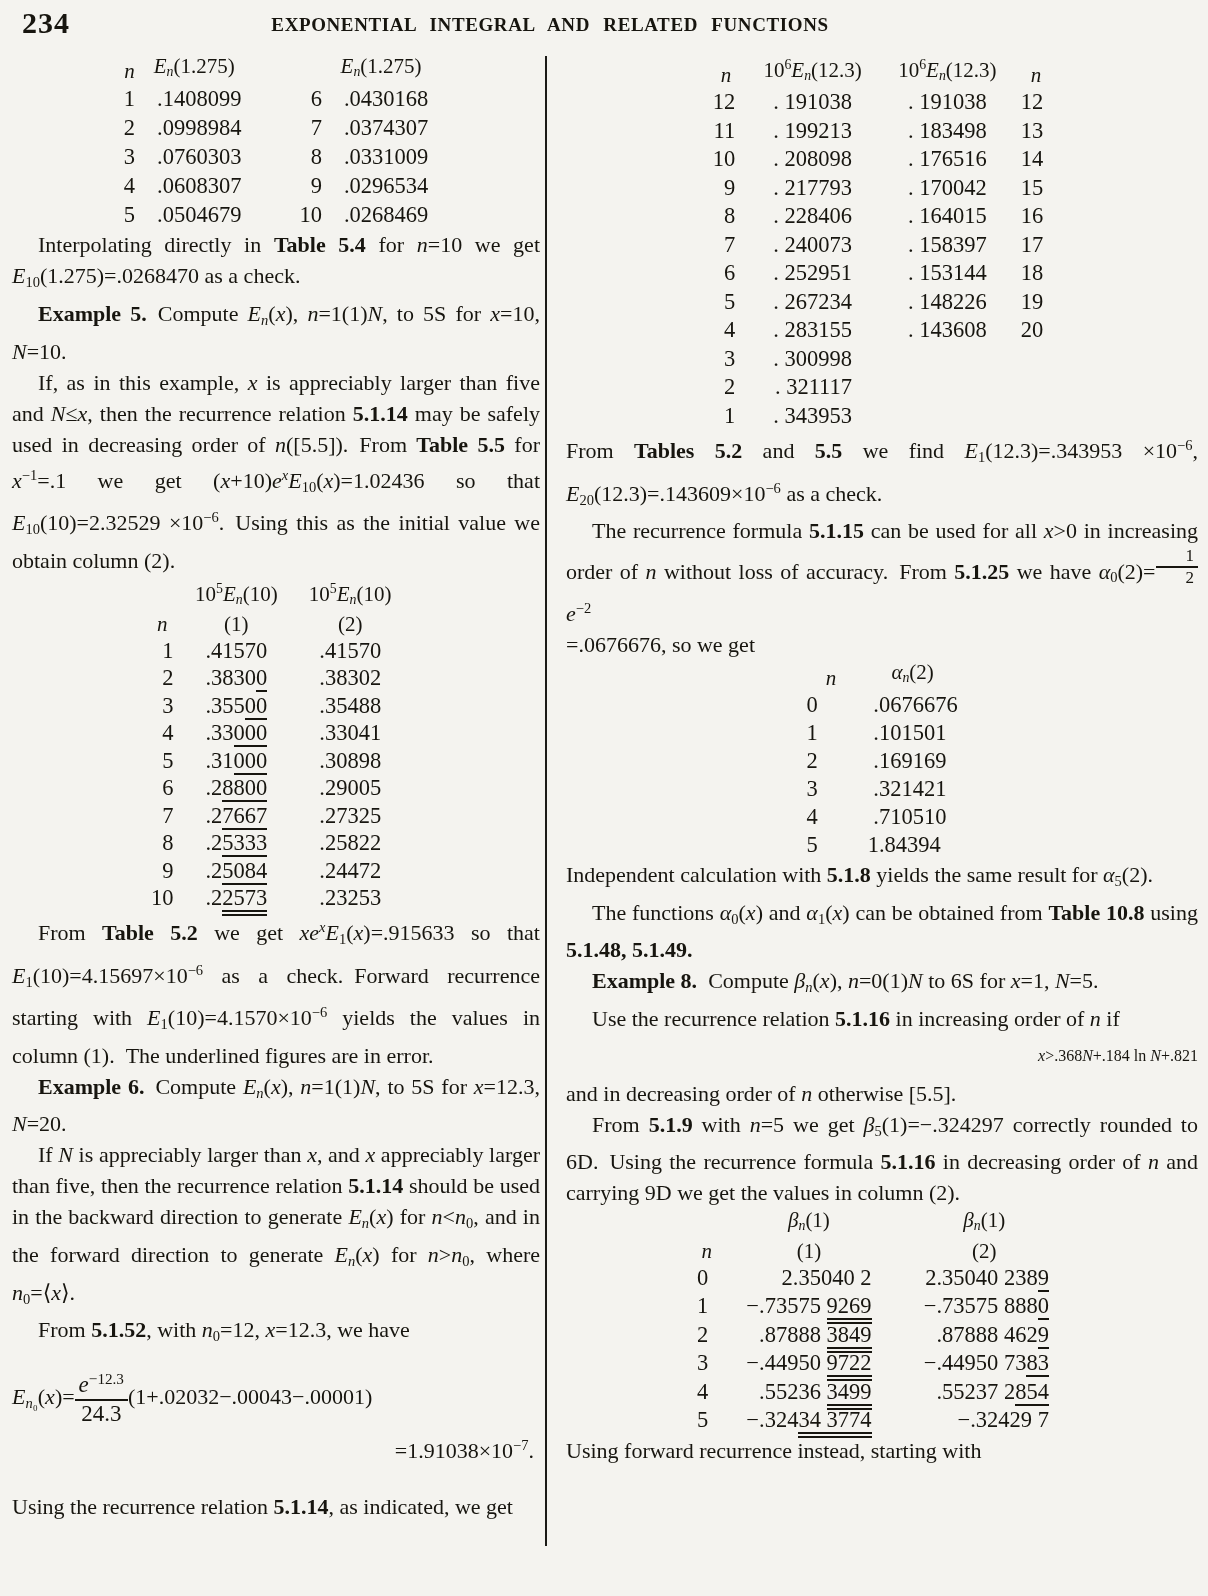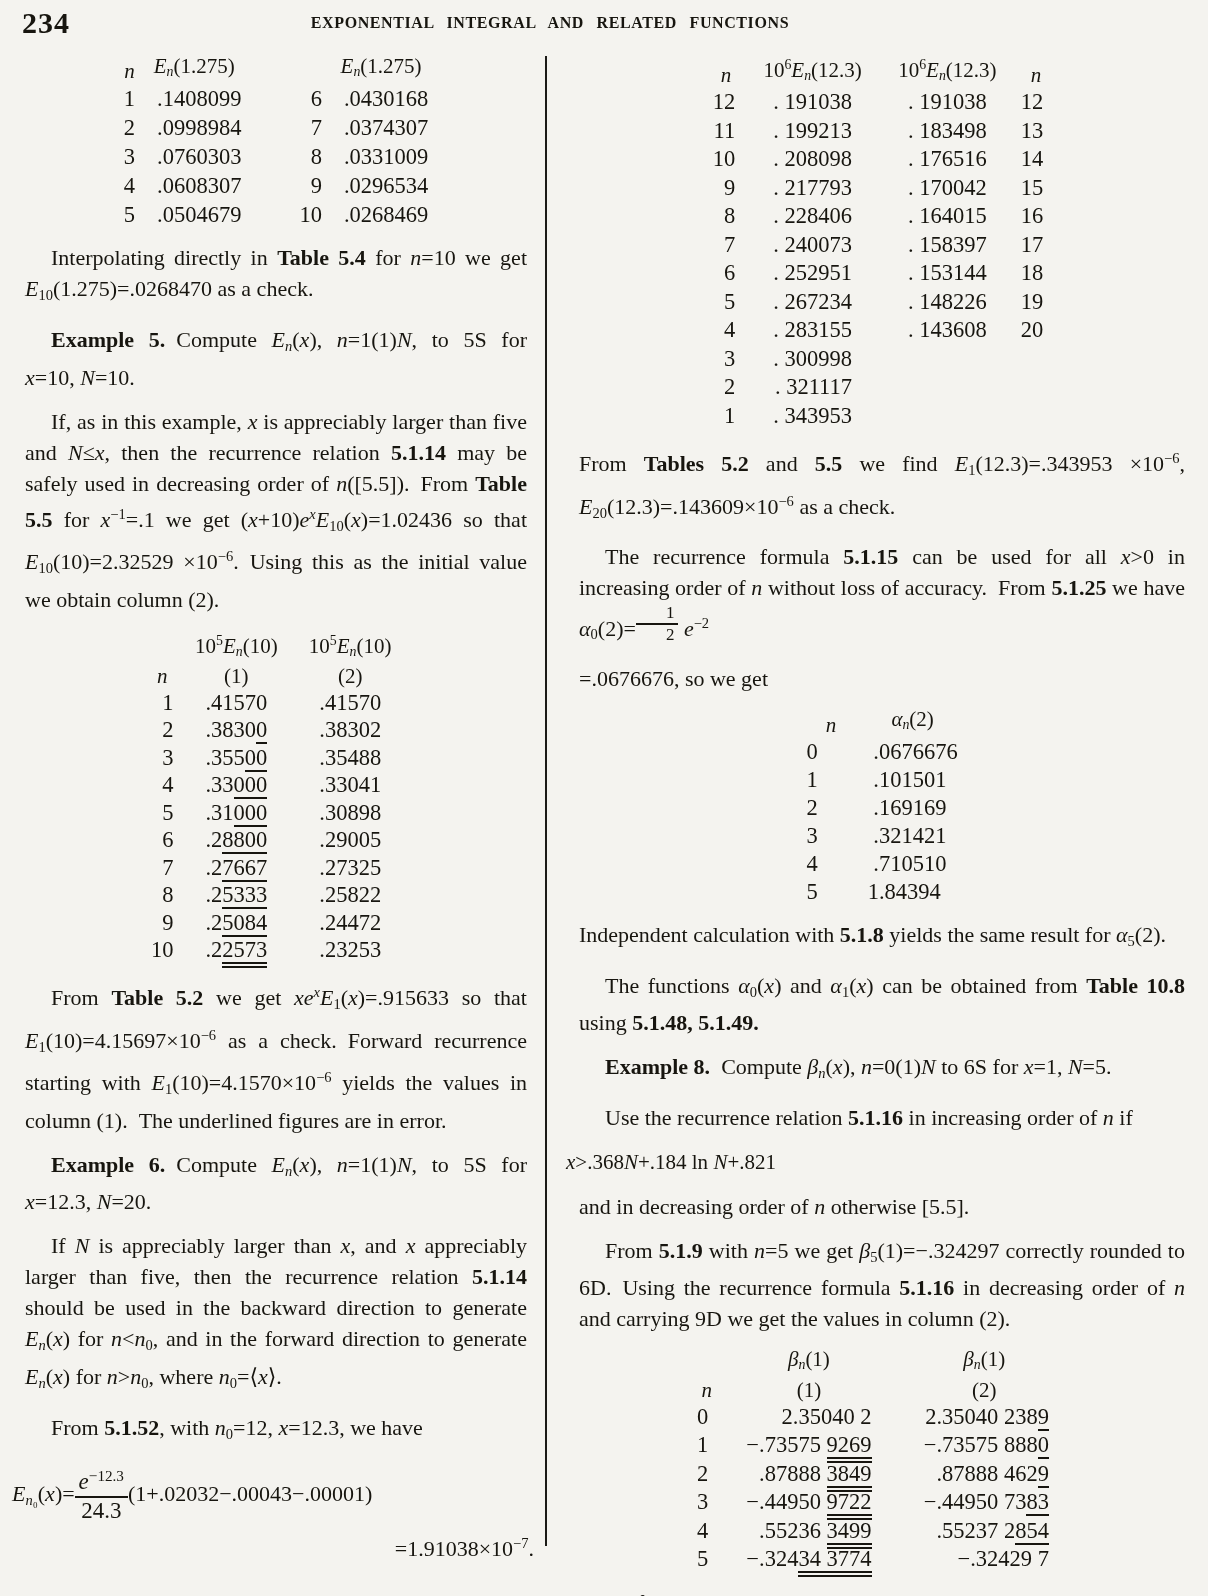--- a/index.html
+++ b/index.html
@@ -3,26 +3,26 @@
 <meta charset="utf-8">
 <style>
   html,body{margin:0;padding:0;background:#dddcd8;}
   .page{
     position:relative;width:1208px;height:1596px;margin:0 auto;
     background:#f4f3ef;color:#17150f;overflow:hidden;
     font-family:"Liberation Serif","DejaVu Serif",serif;
   }
   .pageno{position:absolute;left:22px;top:6px;font-size:30px;font-weight:bold;letter-spacing:1px;}
   .runhead{position:absolute;left:240px;top:14px;width:620px;text-align:center;
-    font-size:16px;font-weight:bold;letter-spacing:0.6px;word-spacing:8px;}
+    font-size:19px;font-weight:bold;letter-spacing:0.6px;word-spacing:8px;}
   .rule{position:absolute;left:545px;top:56px;width:2px;height:1490px;background:#1b1a17;}
   .colL{position:absolute;left:12px;top:54px;width:528px;}
   .colR{position:absolute;left:566px;top:52px;width:632px;}
 
-  .p{font-size:22px;line-height:31px;text-align:justify;text-indent:26px;margin:13px;}
+  .p{font-size:22px;line-height:31px;text-align:justify;text-indent:26px;margin:0;}
   .p0{text-indent:0;}
   .b{font-weight:bold;}
   .i{font-style:italic;}
   .sup{font-size:66%;vertical-align:0.55em;letter-spacing:0;}
   .sub{font-size:66%;vertical-align:-0.25em;}
   .u{border-bottom:2px solid currentColor;padding-bottom:0px;}
   .u2{border-bottom:6px double currentColor;padding-bottom:0px;}
 
   .frac{display:inline-block;text-align:center;vertical-align:middle;line-height:1.15;}
   .frac .fn{display:block;border-bottom:2px solid currentColor;padding:0 4px;}
@@ -58,21 +58,21 @@
 
   .te{margin:10px auto 6px auto;}
   .te td{line-height:28.5px;}
   .te td:nth-child(1){text-align:right;padding-right:14px;}
   .te td:nth-child(2),.te td:nth-child(3){text-align:right;white-space:pre;padding:0 24px;}
 
   .equation{margin:18px 0 24px 0;}
   .eq-main{font-size:22px;}
   .eq-main .frac{font-size:23px;}
   .eq-result{font-size:22px;line-height:32px;text-align:right;padding-right:6px;margin-top:2px;}
-  .center-eq{font-size:21px;line-height:32px;text-align:left;margin:6px 0;}
+  .center-eq{font-size:16px;line-height:32px;text-align:right;margin:6px 0;}
 </style>
 </head>
 <body>
 
 <div class="page">
   <div class="pageno">234</div>
   <div class="runhead">EXPONENTIAL INTEGRAL AND RELATED FUNCTIONS</div>
   <div class="rule"></div>
 
   <div class="colL">

